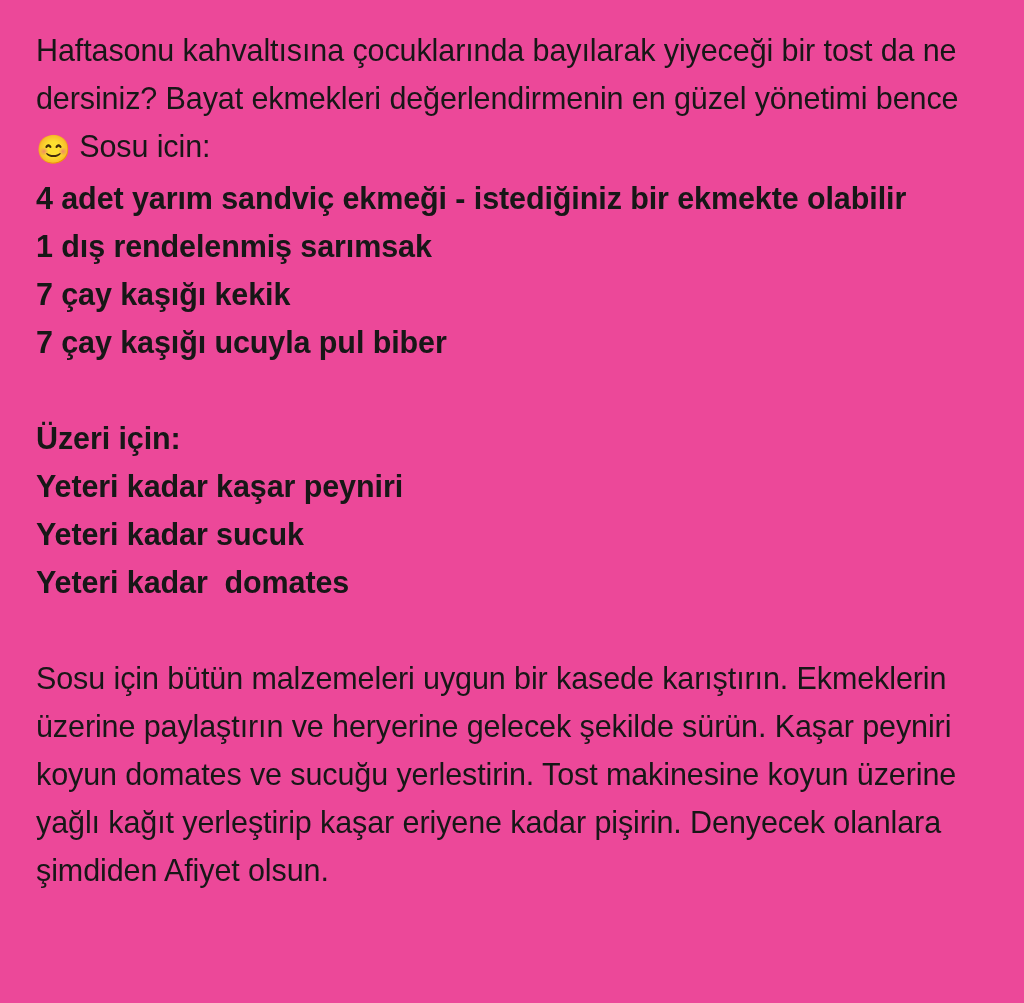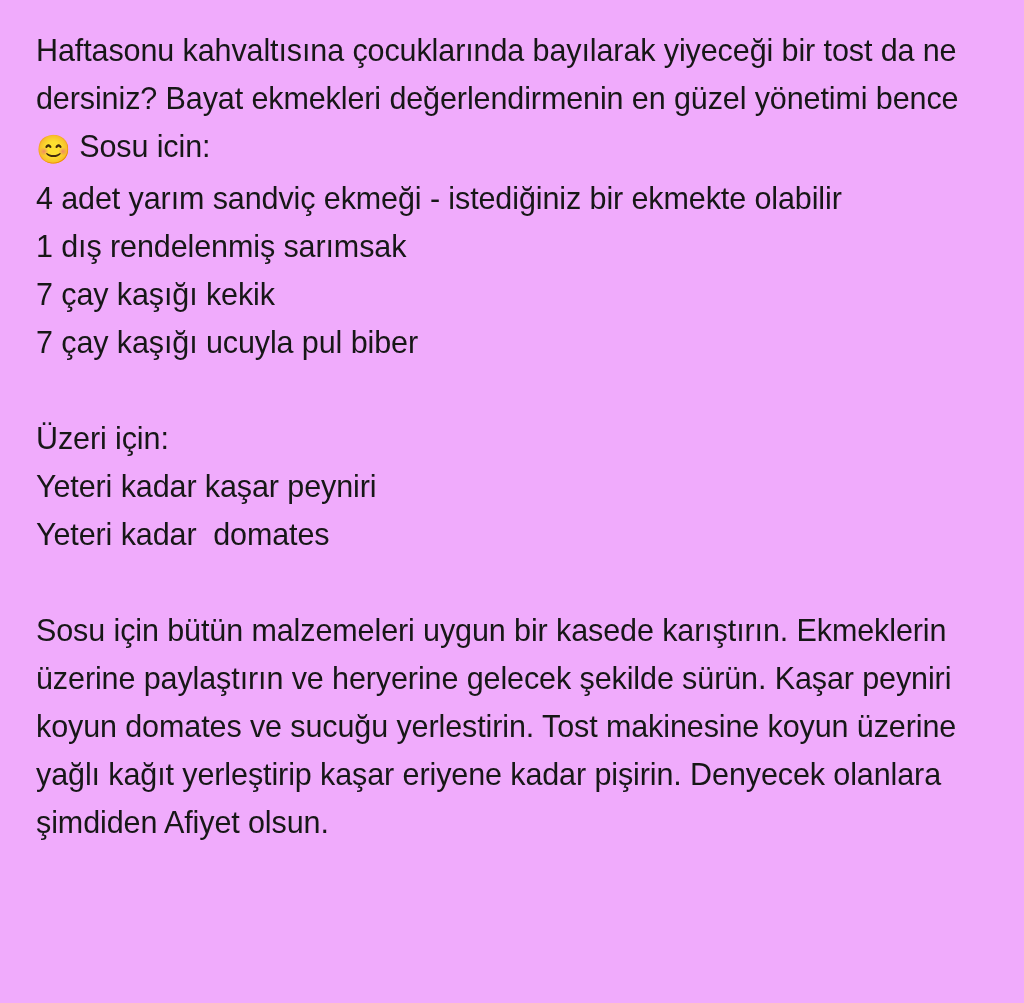--- a/index.html
+++ b/index.html
@@ -12,38 +12,39 @@
     height: 1003px;
     font-family: "Liberation Sans", sans-serif;
     color: #161616;
     overflow: hidden;
   }
   .page {
     box-sizing: border-box;
     width: 1024px;
     height: 1003px;
     padding: 26px 34px 0 36px;
-    background: #f0abfc;
+    background: #ec4899;
   }
   .recipe-text {
     font-size: 30.5px;
     line-height: 48px;
     letter-spacing: -0.1px;
     color: #171717;
     font-weight: 400;
   }
   .para {
     margin: 0;
   }
   .intro {
     margin: 0 0 0 0;
   }
   .line {
     margin: 0;
     white-space: pre-wrap;
+    font-weight: bold;
   }
   .spacer {
     height: 48px;
   }
   .emoji {
     font-size: 28px;
     vertical-align: -2px;
   }
   .block {
     margin: 0;
@@ -63,20 +64,21 @@
       <p class="line">7 çay kaşığı kekik</p>
       <p class="line">7 çay kaşığı ucuyla pul biber</p>
     </div>
 
     <div class="spacer"></div>
 
     <p class="line">Üzeri için:</p>
 
     <div class="block">
       <p class="line">Yeteri kadar kaşar peyniri</p>
+      <p class="line">Yeteri kadar sucuk</p>
       <p class="line">Yeteri kadar  domates</p>
     </div>
 
     <div class="spacer"></div>
 
     <p class="para">Sosu için bütün malzemeleri uygun bir kasede karıştırın. Ekmeklerin üzerine paylaştırın ve heryerine gelecek şekilde sürün. Kaşar peyniri koyun domates ve sucuğu yerlestirin. Tost makinesine koyun üzerine yağlı kağıt yerleştirip kaşar eriyene kadar pişirin. Denyecek olanlara şimdiden Afiyet olsun.</p>
 
   </div>
 </div>
 

